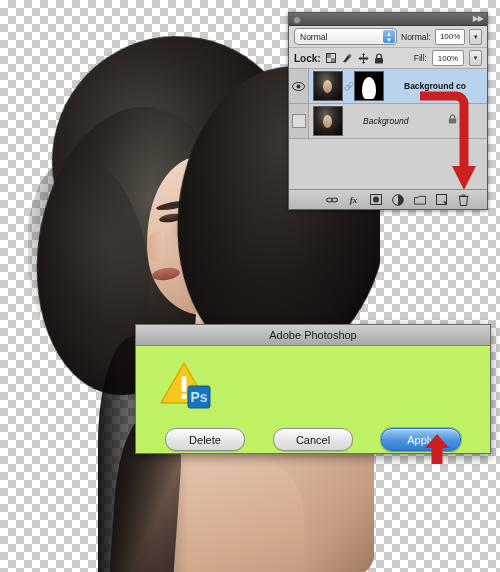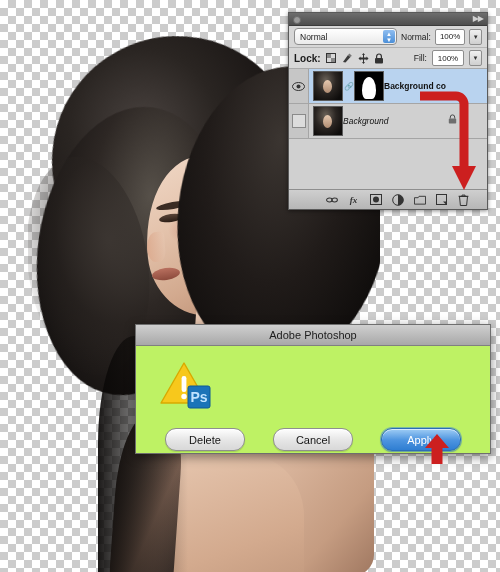--- a/index.html
+++ b/index.html
@@ -197,21 +197,21 @@
     position:absolute;inset:0;background:#000;
   }
   .thumb-mask:after{
     content:"";position:absolute;left:7px;top:5px;width:14px;height:22px;
     background:#fff;border-radius:50% 50% 28% 28%/60% 60% 40% 40%;
   }
   .link-icon{
     width:9px;flex:0 0 9px;text-align:center;font-size:8px;color:#444;margin:0 1px;
   }
   .layer-name{
-    margin-left:0;font-size:8.5px;color:#111;font-weight:bold;white-space:nowrap;
+    margin-left:20px;font-size:8.5px;color:#111;font-weight:bold;white-space:nowrap;
   }
   .layer-name.locked{font-weight:normal;font-style:italic;}
   .row-lock{
     position:absolute;right:30px;top:10px;font-size:9px;color:#555;
   }
 
   .panel-bottom{
     height:19px;flex:0 0 19px;display:flex;align-items:center;justify-content:center;gap:10px;
     background:linear-gradient(#cfcfcf,#b6b6b6);border-top:1px solid #8e8e8e;
     font-size:9px;color:#333;padding-left:19px;

